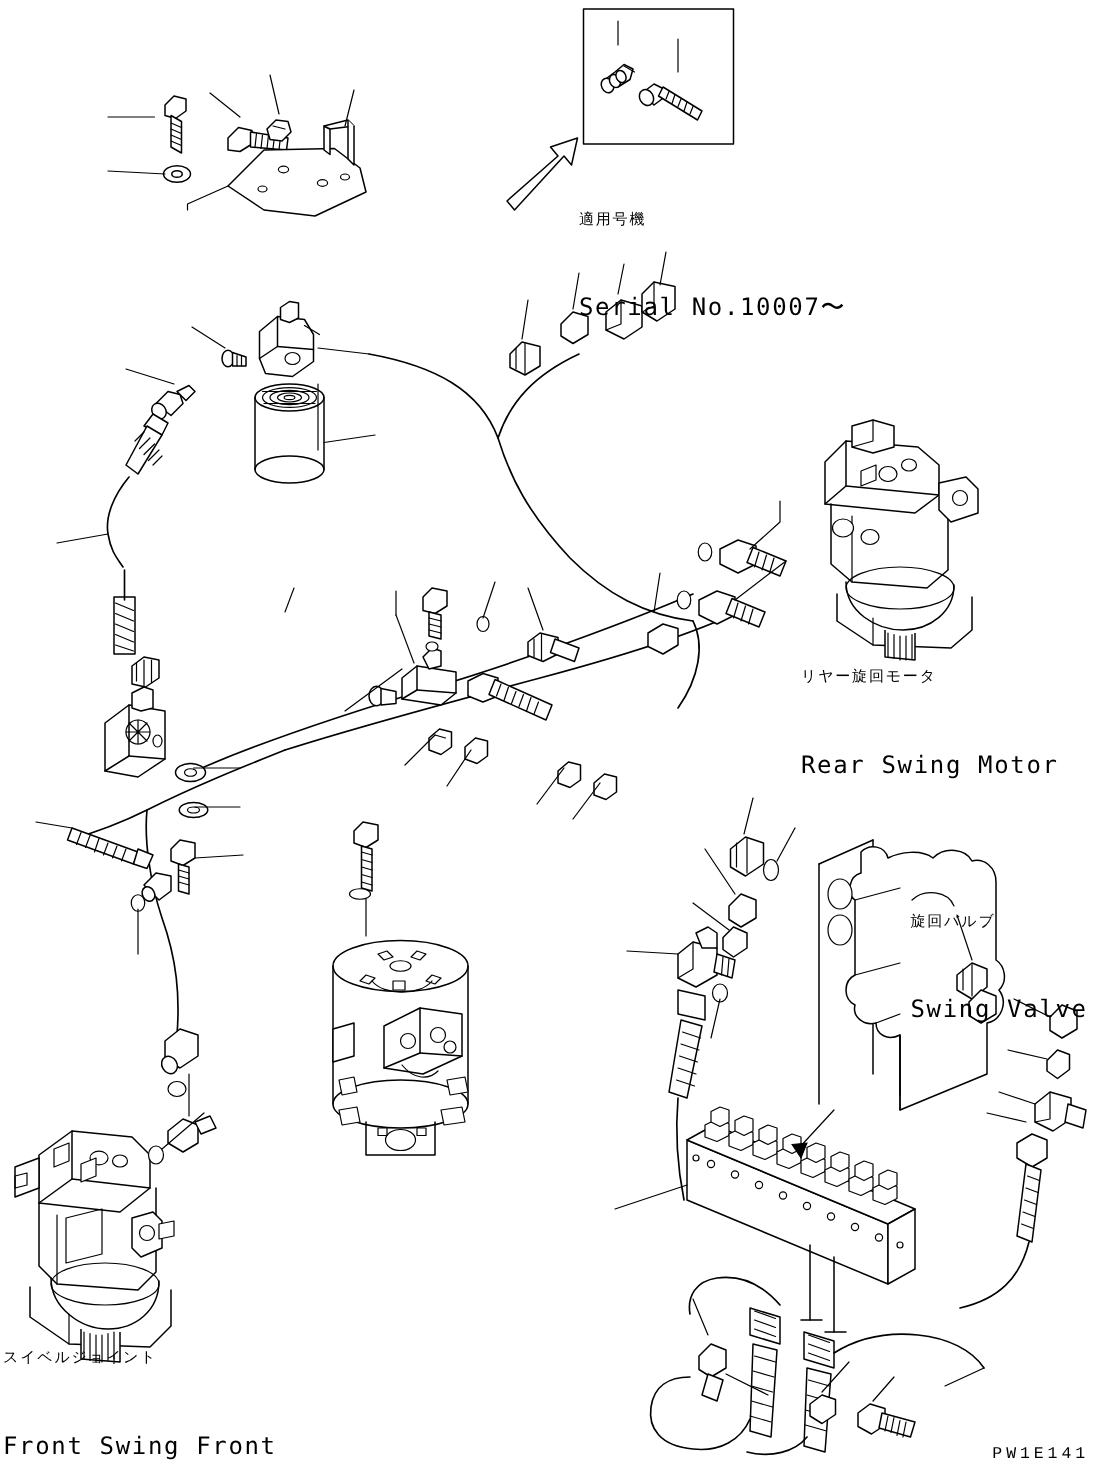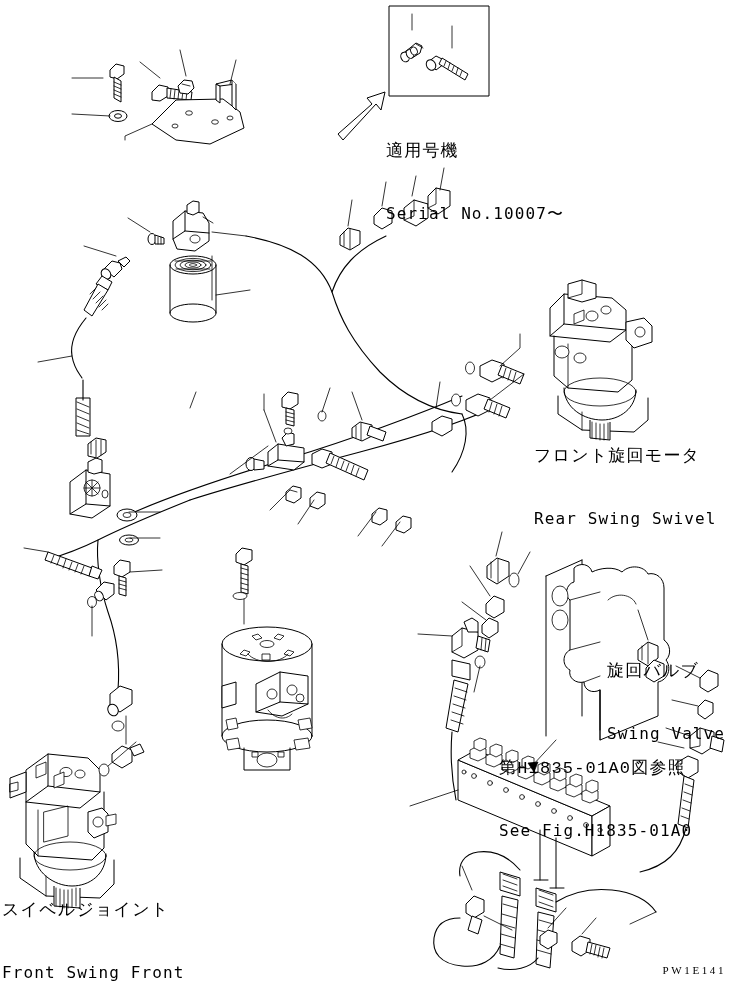--- a/index.html
+++ b/index.html
@@ -24,38 +24,37 @@
   .lbl {
     position: absolute;
     color: #000;
     font-family: "DejaVu Sans Mono", monospace;
     white-space: pre;
     line-height: 1.28;
     letter-spacing: 0.5px;
   }
   .lbl .jp {
     display: block;
-    font-size: 17px;
+    font-size: 10px;
     letter-spacing: 1.2px;
-    font-family: Liberation Mono, monospace;
   }
   .lbl .en {
     display: block;
     font-size: 16px;
     letter-spacing: 1.1px;
   }
   .lbl.left { text-align: left; }
   #footer-code {
     position: absolute;
     right: 8px;
     bottom: 8px;
     font-size: 11px;
     letter-spacing: 2.6px;
     color: #000;
-    font-family: Liberation Serif, serif;
+    font-family: Liberation Mono, monospace;
   }
 </style>
 </head>
 <body>
 
 <div id="sheet">
 
   <svg id="art" viewBox="0 0 734 984" xmlns="http://www.w3.org/2000/svg">
     <defs>
       <style>
@@ -666,33 +665,29 @@
       <path d="M212,300 L212,256" class="thin"></path>
     </g>
   </svg>
 
   <div class="lbl left" style="left:386px; top:100px;">
     <span class="jp">適用号機</span>
     <span class="en">Serial No.10007〜</span>
   </div>
 
   <div class="lbl left" style="left:534px; top:405px;">
-    <span class="jp">フロント旋回モータ</span>
-    <span class="en">Rear Swing Swivel</span>
+    <span class="jp">リヤー旋回モータ</span>
+    <span class="en">Rear Swing Motor</span>
   </div>
 
-  <div class="lbl left" style="left:607px; top:620px;">
+  <div class="lbl left" style="left:607px; top:568px;">
     <span class="jp">旋回バルブ</span>
     <span class="en">Swing Valve</span>
   </div>
 
-  <div class="lbl left" style="left:499px; top:717px;">
-    <span class="jp">第H1835-01A0図参照</span>
-    <span class="en">See Fig.H1835-01A0</span>
-  </div>
 
 
   <div class="lbl left" style="left:2px; top:859px;">
     <span class="jp">スイベルジョイント</span>
     <span class="en">Front Swing Front</span>
   </div>
 
   <div id="footer-code">PW1E141</div>
 
 </div>

